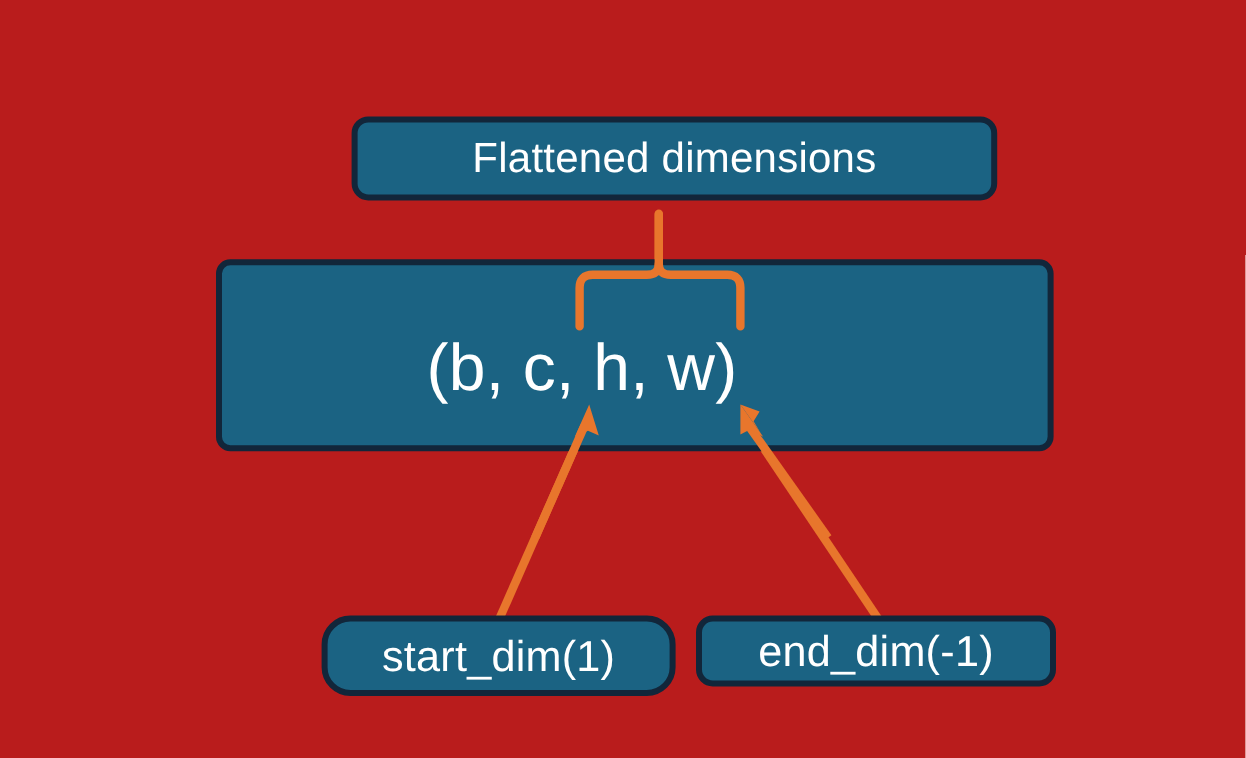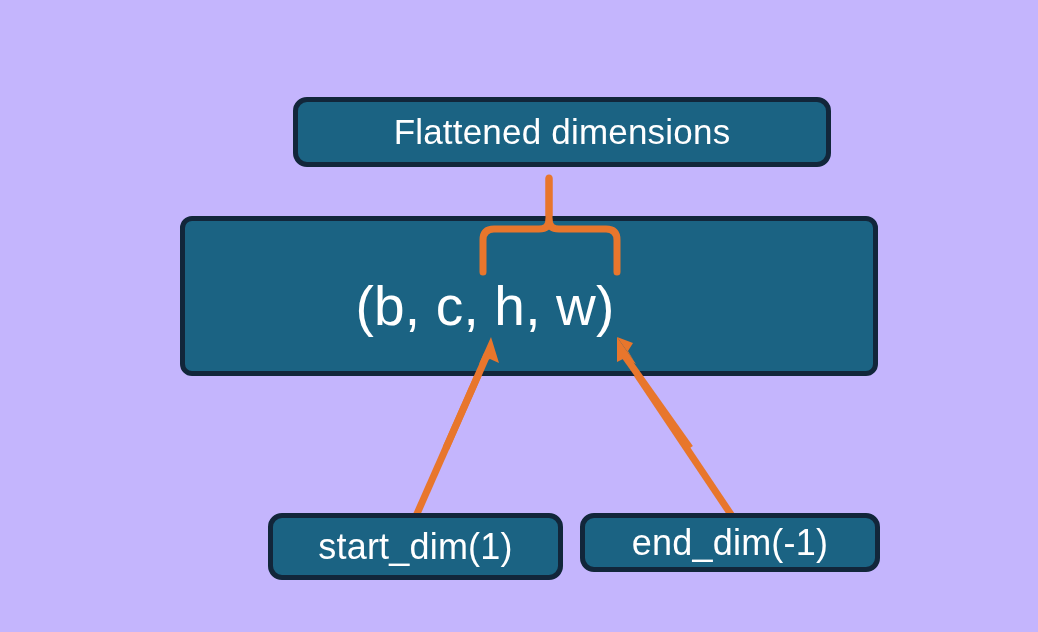--- a/index.html
+++ b/index.html
@@ -7,21 +7,21 @@
     padding: 0;
     background: #ffffff;
   }
   body {
     font-family: "Liberation Sans", sans-serif;
   }
   #canvas {
     position: relative;
     width: 1038px;
     height: 632px;
-    background: #c4b5fd;
+    background: #b91c1c;
     overflow: hidden;
   }
   .node {
     position: absolute;
     box-sizing: border-box;
     background: #1b6383;
     border: 5px solid #12263a;
     border-radius: 16px;
     display: flex;
     align-items: center;
@@ -52,21 +52,21 @@
     position: relative;
     left: -44px;
     top: 10px;
   }
   #node-start-dim {
     left: 268px;
     top: 513px;
     width: 295px;
     height: 67px;
     font-size: 36px;
-    border-radius: 14px;
+    border-radius: 24px;
   }
   #node-end-dim {
     left: 580px;
     top: 513px;
     width: 300px;
     height: 59px;
     font-size: 36px;
     border-radius: 14px;
   }
   #overlay {

